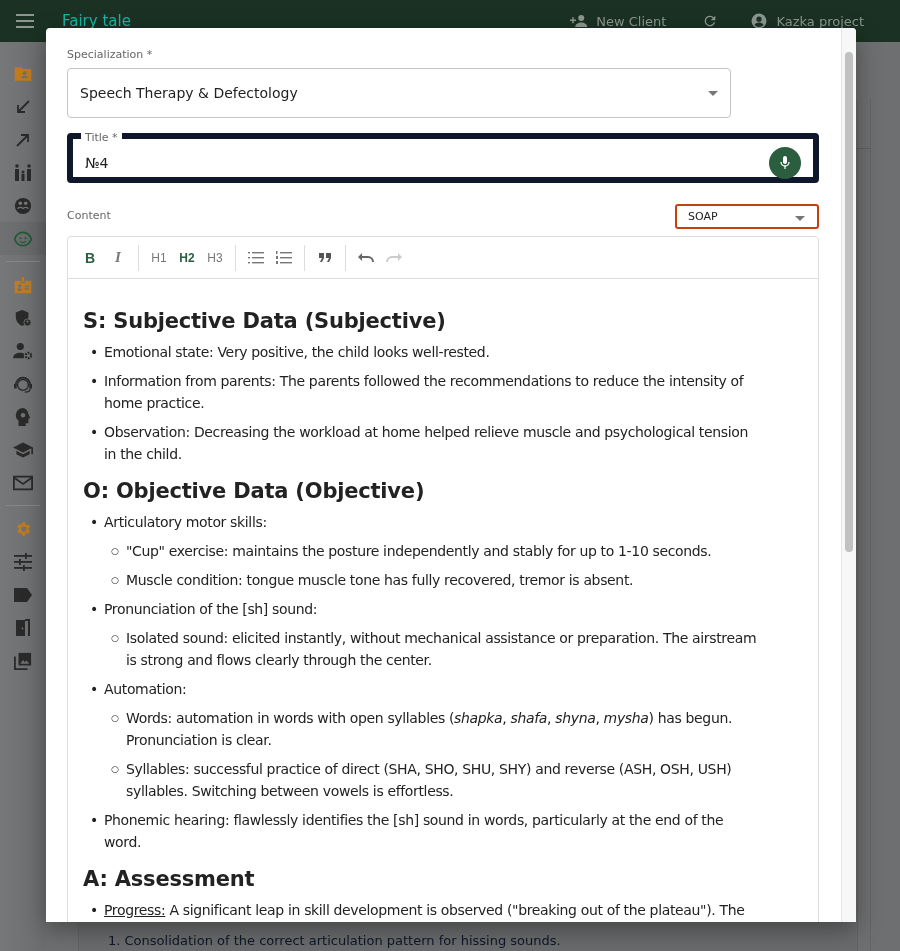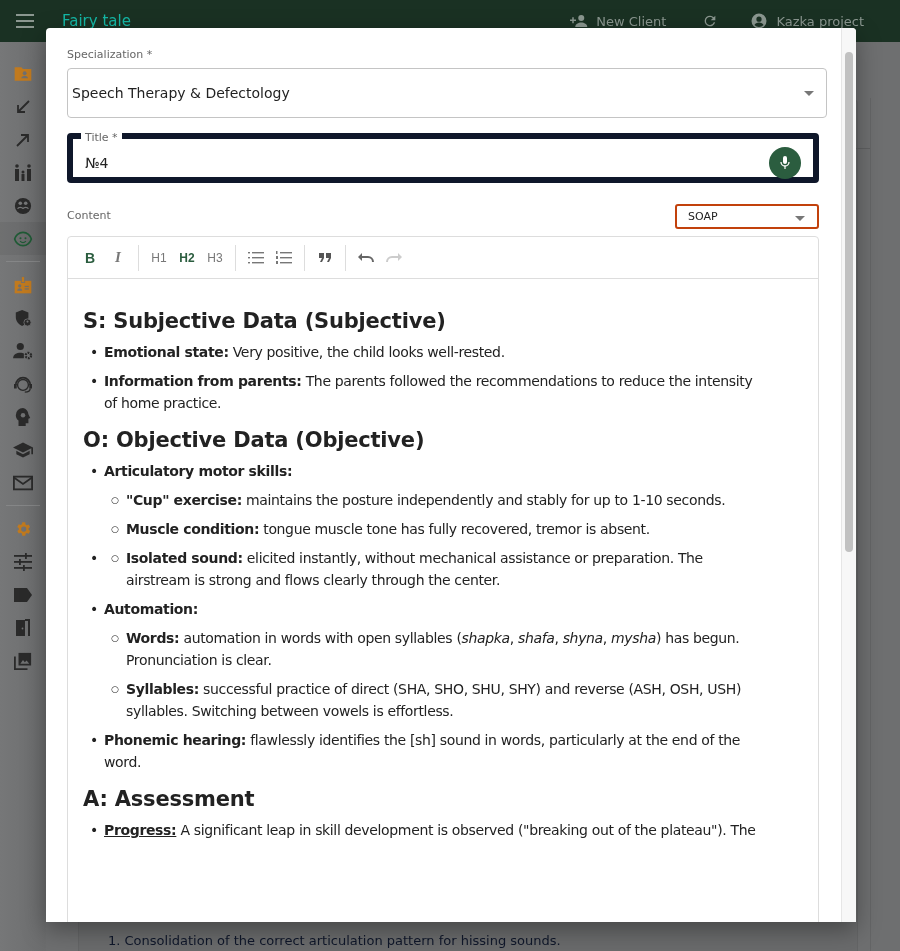--- a/index.html
+++ b/index.html
@@ -25,21 +25,21 @@
   .bg-line { position: absolute; left: 78px; top: 148px; width: 792px; height: 1px; background: #5f6061; }
   .bg-vline { position: absolute; left: 870px; top: 98px; width: 1px; height: 860px; background: #646566; }
   .bg-text { position: absolute; left: 108px; top: 933px; font-size: 13px; color: #0f172a; }
 
   
   .dialog { position: absolute; left: 46px; top: 28px; width: 810px; height: 894px; background: #fff; border-radius: 4px 4px 0 0; box-shadow: 0 8px 24px rgba(0,0,0,0.35); overflow: hidden; }
   .dlg-scroll-track { position: absolute; right: 0; top: 0; width: 15px; height: 894px; background: #f7f7f7; border-left: 1px solid #e6e6e6; }
   .dlg-scroll-thumb { position: absolute; left: 3px; top: 24px; width: 8px; height: 500px; background: #c1c1c1; border-radius: 4px; }
 
   .field-label { position: absolute; font-size: 11px; color: #666; }
-  .select-box { position: absolute; left: 21px; top: 40px; width: 760px; height: 50px; border: 1px solid #c4c4c4; border-radius: 4px; display: flex; align-items: center; padding-left: 4px; font-size: 14px; color: #222; }
+  .select-box { position: absolute; left: 21px; top: 40px; width: 664px; height: 50px; border: 1px solid #c4c4c4; border-radius: 4px; display: flex; align-items: center; padding-left: 12px; font-size: 14px; color: #222; }
   .caret { position: absolute; width: 0; height: 0; border-left: 5px solid transparent; border-right: 5px solid transparent; border-top: 5px solid #777; }
   .title-box { position: absolute; left: 21px; top: 105px; width: 752px; height: 50px; border: 6px solid #0f172a; border-radius: 4px; }
   .title-legend { position: absolute; left: 8px; top: -8px; background: #fff; padding: 0 4px; font-size: 11px; color: #666; }
   .title-value { position: absolute; left: 12px; top: 16px; font-size: 14px; color: #222; }
   .mic { position: absolute; right: 12px; top: 8px; width: 32px; height: 32px; border-radius: 50%; background: #2b5d3f; display: flex; align-items: center; justify-content: center; }
 
   .soap-select { position: absolute; left: 629px; top: 176px; width: 144px; height: 25px; border: 2px solid #c2410c; border-radius: 3px; font-size: 11px; color: #222; padding-left: 11px; display: flex; align-items: center; }
 
   .editor { position: absolute; left: 21px; top: 208px; width: 752px; height: 720px; border: 1px solid #ddd; border-radius: 4px 4px 0 0; }
   .toolbar { height: 42px; border-bottom: 1px solid #ddd; display: flex; align-items: center; padding-left: 8px; }
@@ -47,21 +47,21 @@
   .tb-btn.on { color: #2b5d3f; font-weight: bold; }
   .tb-sep { width: 1px; height: 26px; background: #ddd; margin: 0 6px; }
 
   .content { padding: 28px 54px 0 15px; color: #222; font-size: 14px; line-height: 22px; font-family: "DejaVu Sans", sans-serif; }
   .content h2 { font-size: 21px; line-height: 28px; font-weight: bold; margin-bottom: 6px; letter-spacing: -0.2px; }
   .content ul { list-style: none; padding-left: 21px; }
   .content li { position: relative; margin-bottom: 7px; }
   .content ul.l1 > li::before { content: "•"; position: absolute; left: -14px; top: 0; font-size: 14px; }
   .content ul.l2 { padding-left: 22px; margin-top: 7px; }
   .content ul.l2 > li::before { content: "○"; position: absolute; left: -15px; top: 0; font-size: 9px; }
-  .content b { font-weight: bold; }
+  .content b { font-weight: normal; }
   .content .sec { margin-top: 12px; }
   .content { letter-spacing: -0.35px; }
 </style>
 </head>
 <body>
 
 <div class="bg-card"></div>
 <div class="bg-line"></div>
 <div class="bg-vline"></div>
 <div class="bg-text">1. Consolidation of the correct articulation pattern for hissing sounds.</div>
@@ -306,31 +306,32 @@
             <path d="M12 3H6a6 6 0 0 0-6 6h2a4 4 0 0 1 4-4h6v3l4-4-4-4z" fill="#ccc"></path>
           </svg>
       </div>
     </div>
 
     <div class="content">
       <h2>S: Subjective Data (Subjective)</h2>
       <ul class="l1">
         <li><b>Emotional state:</b><span> Very positive, the child looks well-rested.</span></li>
         <li><b>Information from parents:</b><span> The parents followed the recommendations to reduce the intensity of home practice.</span></li>
+        <li><b>Observation:</b><span> Decreasing the workload at home helped relieve muscle and psychological tension in the child.</span></li>
       </ul>
 
       <h2 class="sec">O: Objective Data (Objective)</h2>
       <ul class="l1">
         <li><b>Articulatory motor skills:</b>
           <ul class="l2">
             <li><b>"Cup" exercise:</b><span> maintains the posture independently and stably for up to 1-10 seconds.</span></li>
             <li><b>Muscle condition:</b><span> tongue muscle tone has fully recovered, tremor is absent.</span></li>
           </ul>
         </li>
-        <li>
+        <li><b>Pronunciation of the [sh] sound:</b>
           <ul class="l2">
             <li><b>Isolated sound:</b><span> elicited instantly, without mechanical assistance or preparation. The airstream is strong and flows clearly through the center.</span></li>
           </ul>
         </li>
         <li><b>Automation:</b>
           <ul class="l2">
             <li><b>Words:</b><span> automation in words with open syllables (</span><i>shapka</i>, <i>shafa</i>, <i>shyna</i>, <i>mysha</i><span>) has begun. Pronunciation is clear.</span></li>
             <li><b>Syllables:</b><span> successful practice of direct (SHA, SHO, SHU, SHY) and reverse (ASH, OSH, USH) syllables. Switching between vowels is effortless.</span></li>
           </ul>
         </li>

